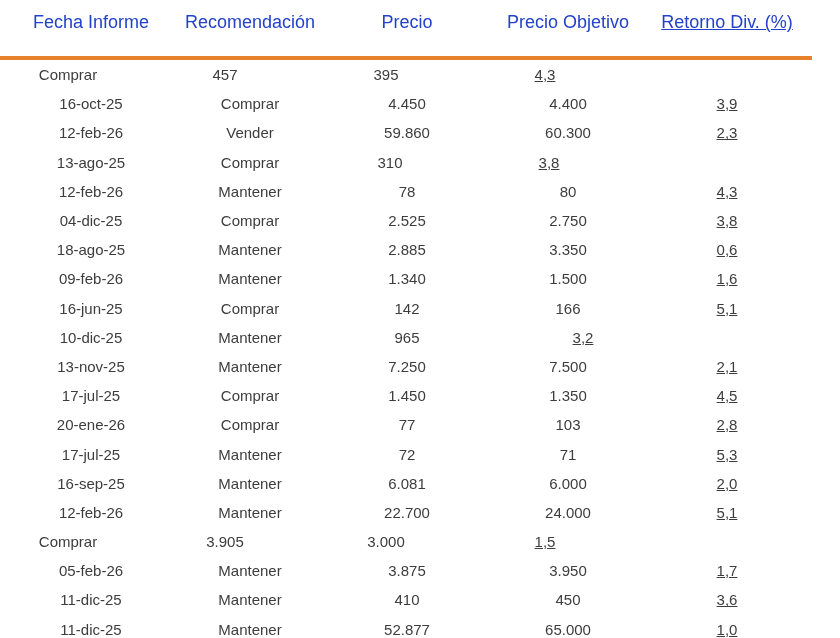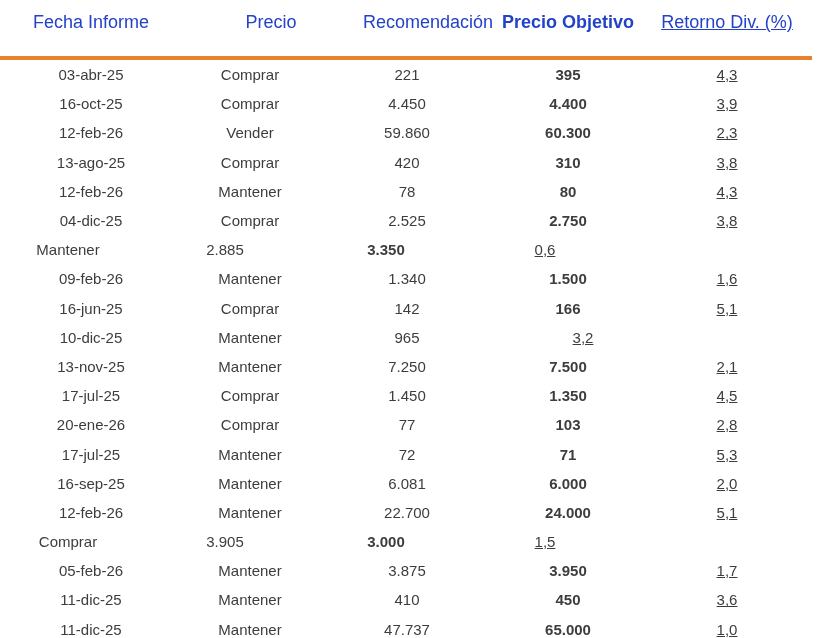--- a/index.html
+++ b/index.html
@@ -44,81 +44,80 @@
   }
   .cell {
     font-size: 15px;
     color: var(--cell-text);
     text-align: center;
     white-space: nowrap;
   }
   .c0 { width: 182px; }
   .c1 { width: 136px; }
   .c2 { width: 178px; }
-  .c3 { width: 144px; font-weight: bold; }
+  .c3 { width: 144px; }
   .c4 { width: 174px; text-decoration: underline; }
   .c5 { width: 176px; text-align: left; padding-left: 8px; }
 </style>
 </head>
 <body>
 
 <div class="screen">
   <div class="table">
     <div class="header-row" id="header-row">
         <div class="hcell c0">Fecha Informe</div>
+        <div class="hcell c1">Recomendación</div>
         <div class="hcell c2">Precio</div>
-        <div class="hcell c1">Recomendación</div>
         <div class="hcell c3">Precio Objetivo</div>
         <div class="hcell c4">Retorno Div. (%)</div>
         <div class="hcell c5">R</div>
       </div>
     <div class="body-rows" id="body-rows">
         <div class="row">
-          <div class="cell c0">03-abr-25</div>
-          <div class="cell c1">Comprar</div>
-          <div class="cell c2">221</div>
+          <div class="cell c1">Comprar</div>
+          <div class="cell c2">457</div>
           <div class="cell c3">395</div>
           <div class="cell c4">4,3</div>
         </div>
         <div class="row">
           <div class="cell c0">16-oct-25</div>
           <div class="cell c1">Comprar</div>
           <div class="cell c2">4.450</div>
           <div class="cell c3">4.400</div>
           <div class="cell c4">3,9</div>
         </div>
         <div class="row">
           <div class="cell c0">12-feb-26</div>
           <div class="cell c1">Vender</div>
           <div class="cell c2">59.860</div>
           <div class="cell c3">60.300</div>
           <div class="cell c4">2,3</div>
         </div>
         <div class="row">
           <div class="cell c0">13-ago-25</div>
           <div class="cell c1">Comprar</div>
-          <div class="cell c2">420</div>
           <div class="cell c3">310</div>
           <div class="cell c4">3,8</div>
         </div>
         <div class="row">
           <div class="cell c0">12-feb-26</div>
           <div class="cell c1">Mantener</div>
           <div class="cell c2">78</div>
           <div class="cell c3">80</div>
           <div class="cell c4">4,3</div>
         </div>
         <div class="row">
           <div class="cell c0">04-dic-25</div>
           <div class="cell c1">Comprar</div>
           <div class="cell c2">2.525</div>
           <div class="cell c3">2.750</div>
           <div class="cell c4">3,8</div>
         </div>
         <div class="row">
+          <div class="cell c0">18-ago-25</div>
           <div class="cell c1">Mantener</div>
           <div class="cell c2">2.885</div>
           <div class="cell c3">3.350</div>
           <div class="cell c4">0,6</div>
         </div>
         <div class="row">
           <div class="cell c0">09-feb-26</div>
           <div class="cell c1">Mantener</div>
           <div class="cell c2">1.340</div>
           <div class="cell c3">1.500</div>
@@ -195,19 +194,19 @@
         <div class="row">
           <div class="cell c0">11-dic-25</div>
           <div class="cell c1">Mantener</div>
           <div class="cell c2">410</div>
           <div class="cell c3">450</div>
           <div class="cell c4">3,6</div>
         </div>
         <div class="row">
           <div class="cell c0">11-dic-25</div>
           <div class="cell c1">Mantener</div>
-          <div class="cell c2">47.737</div>
+          <div class="cell c2">52.877</div>
           <div class="cell c3">65.000</div>
           <div class="cell c4">1,0</div>
         </div>
       </div>
   </div>
 </div>
 
 </body></html>

